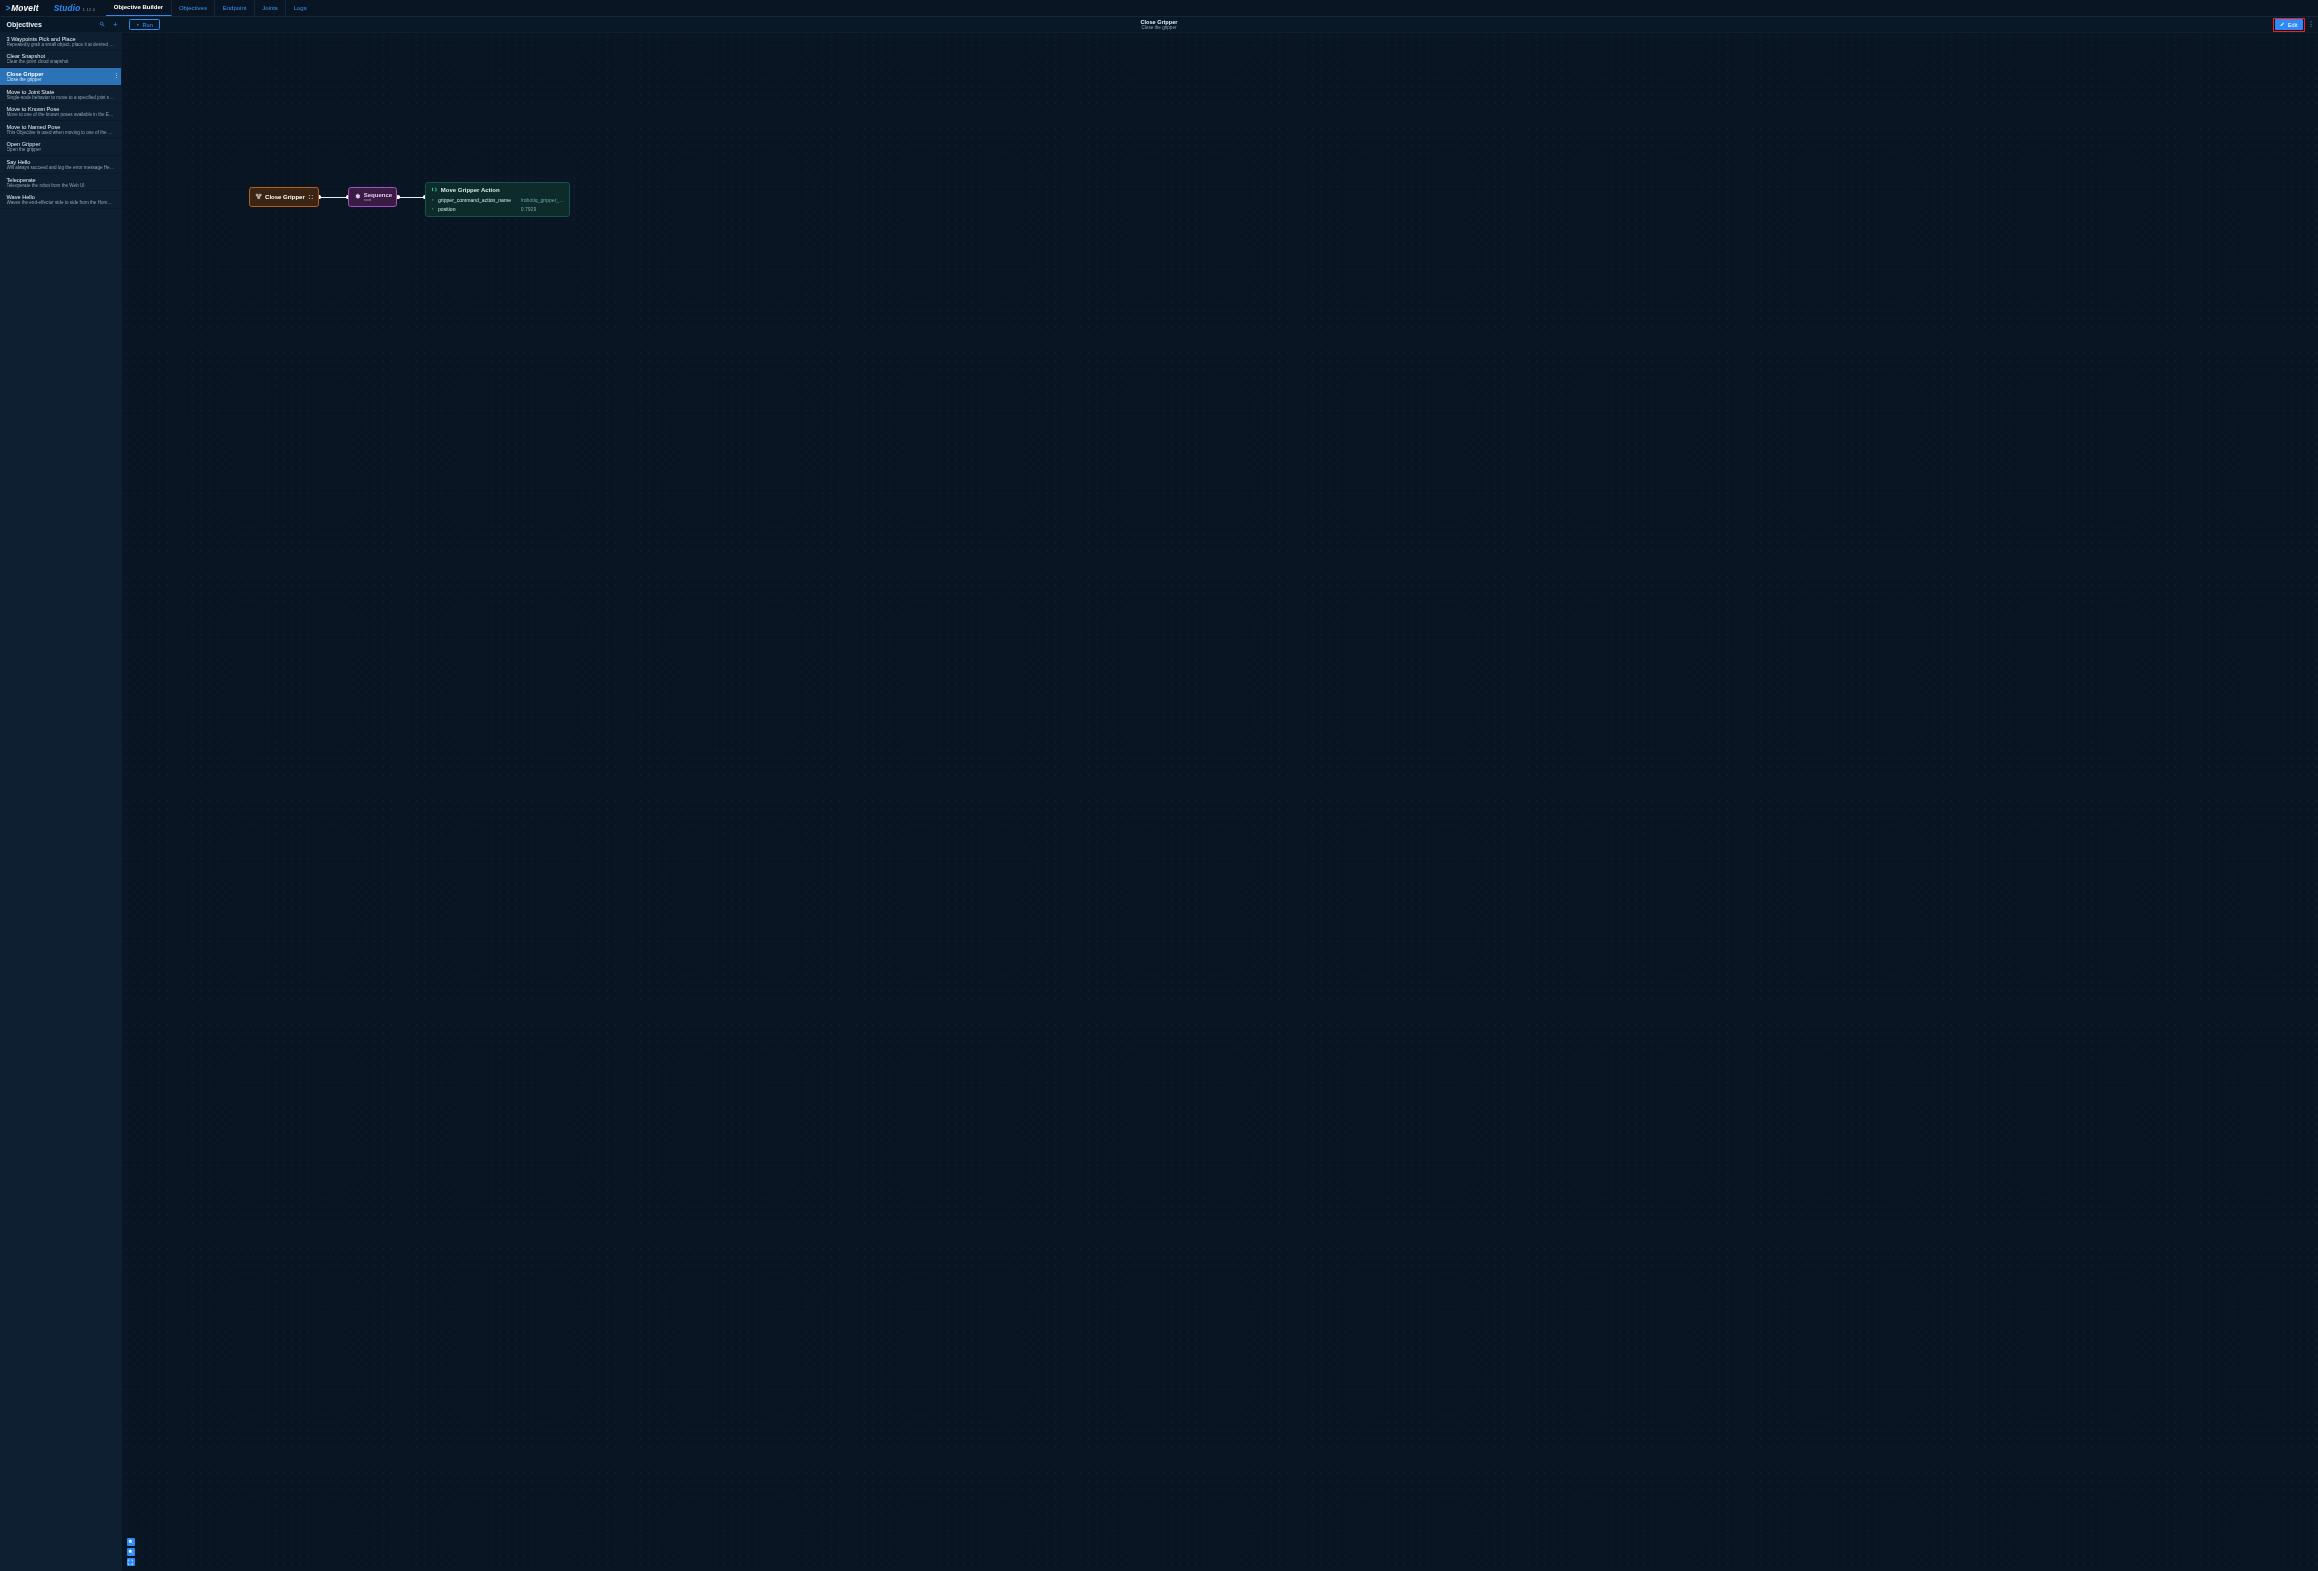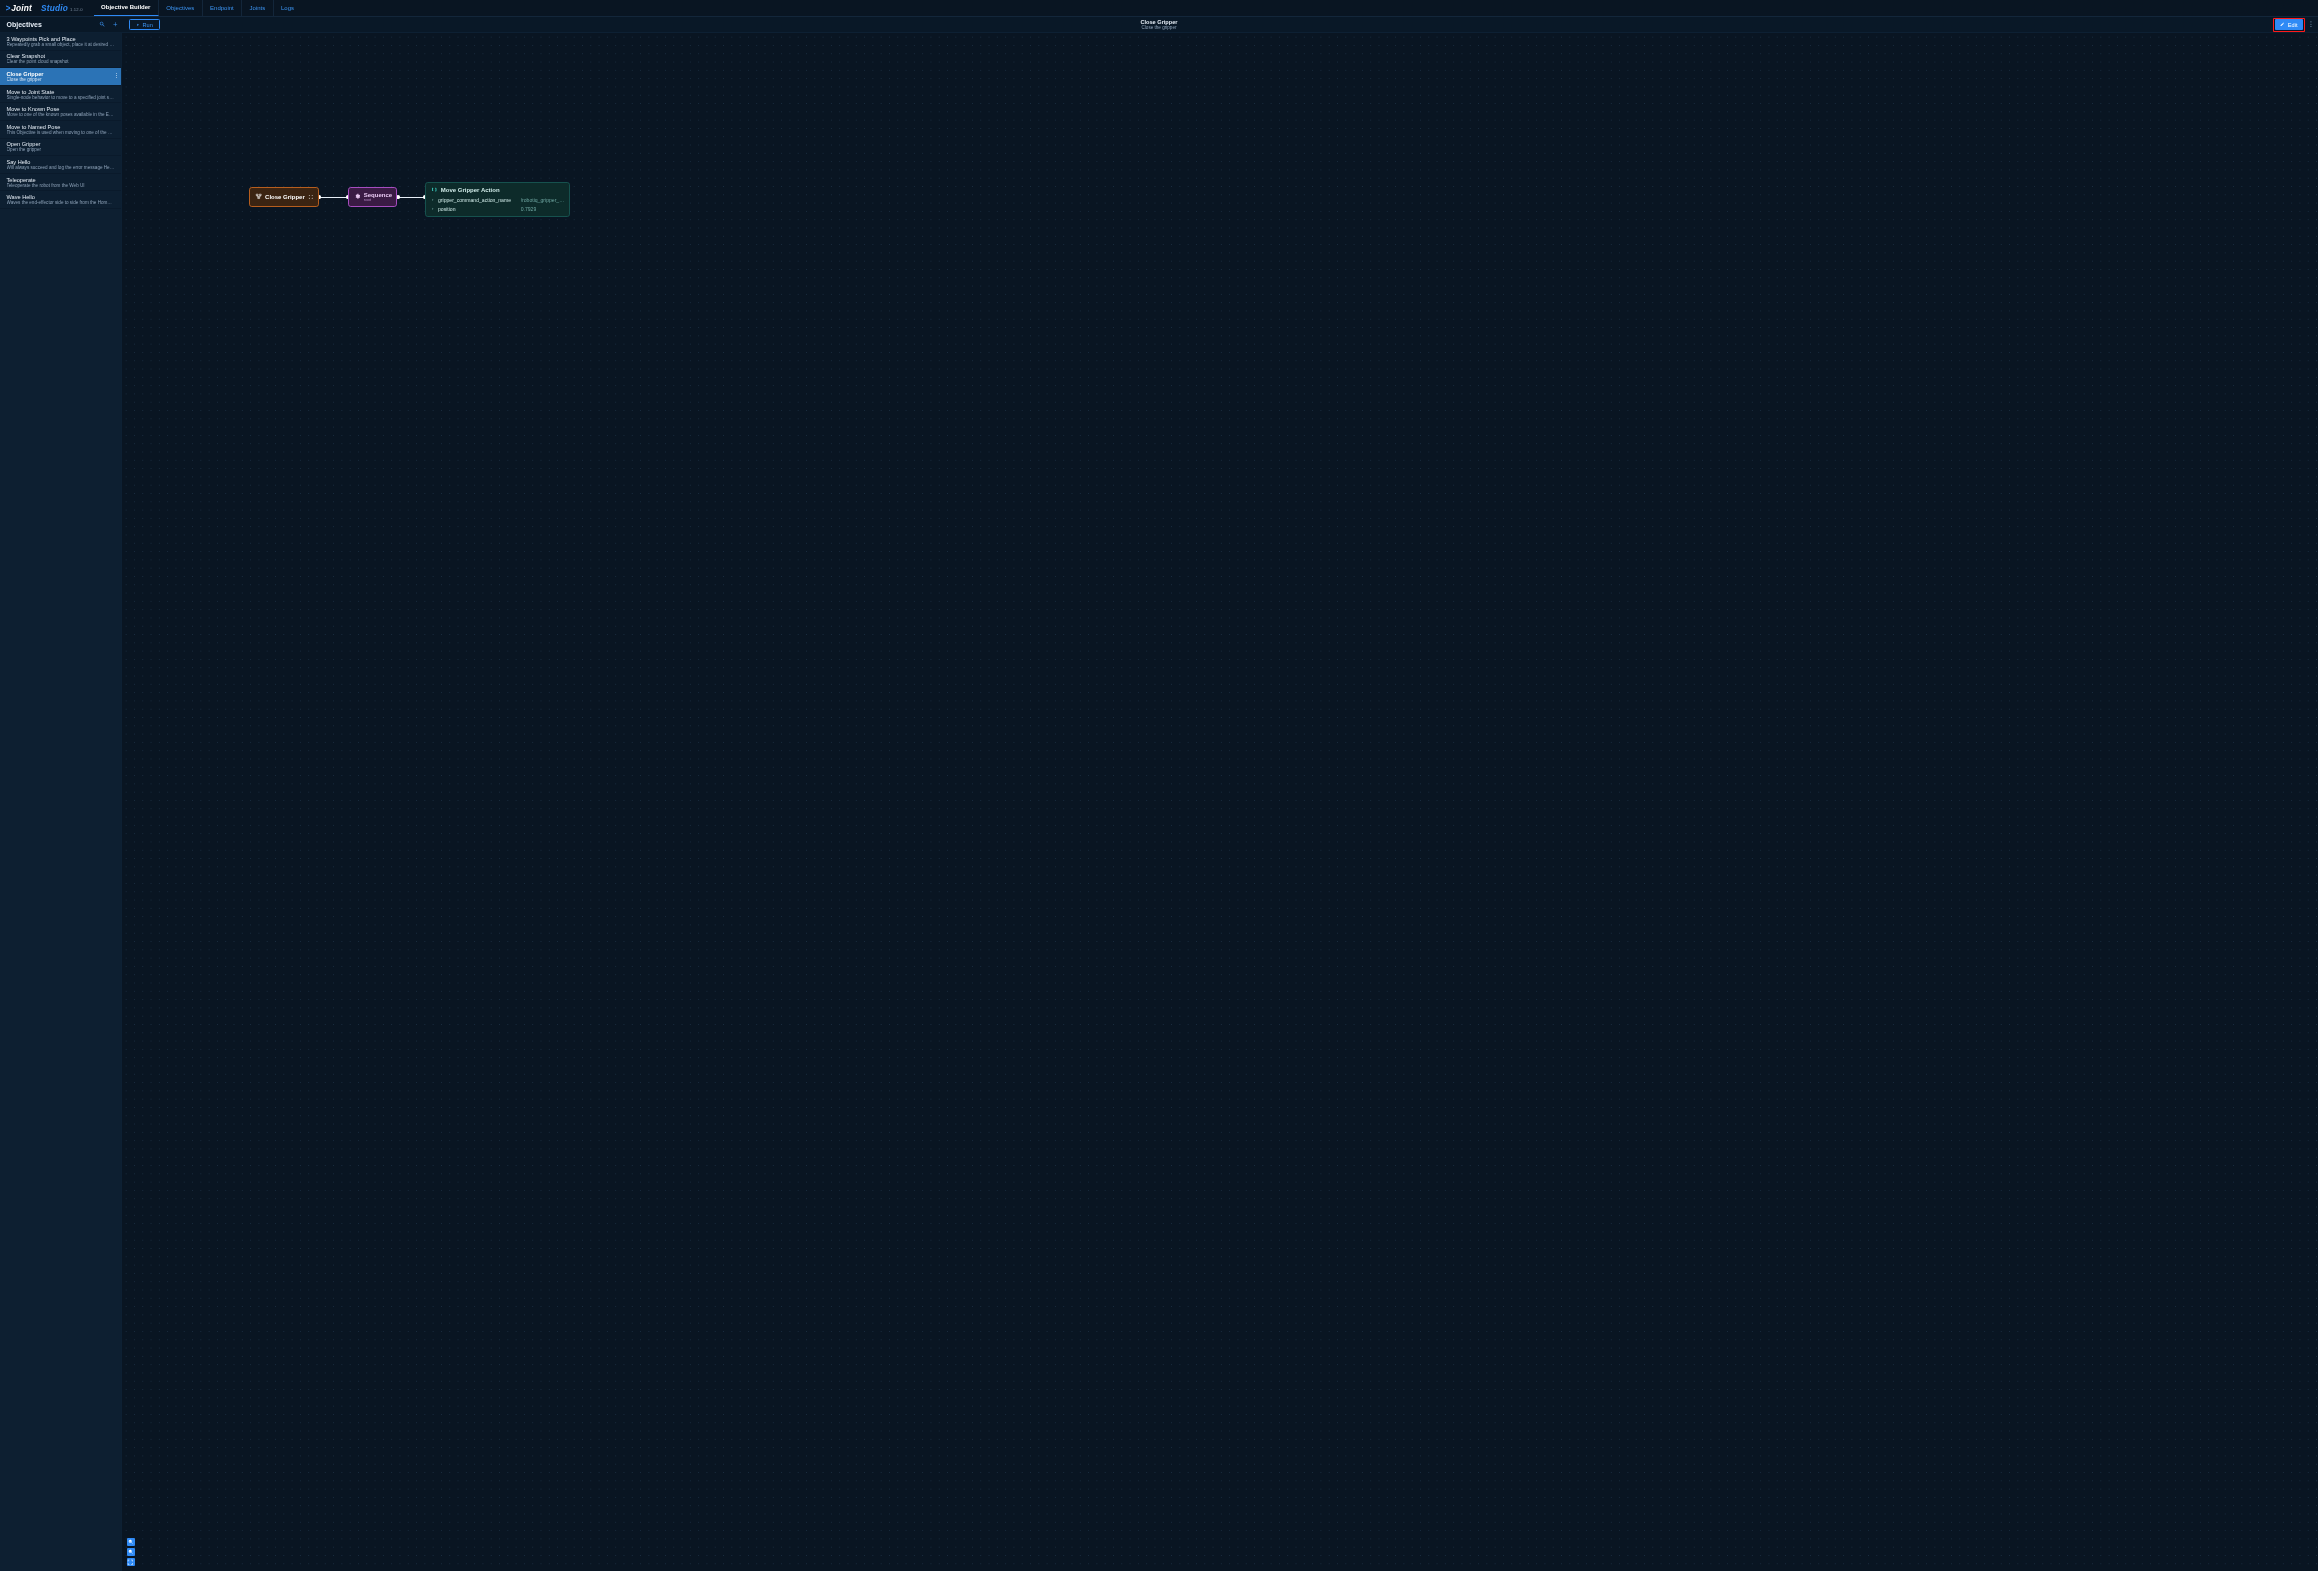--- a/index.html
+++ b/index.html
@@ -24,21 +24,21 @@
   .brand {
     display: flex; align-items: baseline;
     font-weight: 700;
     font-style: italic;
     font-size: 8.3px;
     letter-spacing: 0.2px;
     margin-right: 11px;
   }
   .brand .caret { color:#2f8af5; margin-right:0.5px; }
   .brand .m1 { color:#ffffff; font-style: italic; }
-  .brand .m2 { color:#2f8af5; font-style: italic; margin-left:9px;}
+  .brand .m2 { color:#2f8af5; font-style: italic; margin-left:15px;}
   .brand .ver { color:#7b8ca0; font-size:4.2px; font-style: normal; font-weight: normal; margin-left:1.9px;}
 
   .nav-tabs { display:flex; height:100%; }
   .nav-tab {
     display:flex; align-items:center;
     padding: 0 7.4px;
     font-size: 6px;
     color:#3c95f4;
     cursor:pointer;
     border-right: 0.5px solid #13263a;
@@ -245,21 +245,21 @@
   .node.action .row .key{ color:#cfeae7; font-weight:500; width:79px; flex-shrink:0;}
   .node.action .row .val{ color:#6fa7a2; overflow:hidden; text-overflow:ellipsis; white-space:nowrap;}
 
 </style>
 </head>
 <body>
 
 <div class="topnav">
   <div class="brand">
     <span class="caret">&gt;</span>
-    <span class="m1">Joint</span>
+    <span class="m1">MoveIt</span>
     <span class="m2">Studio</span>
     <span class="ver">1.12.0</span>
   </div>
   <div class="nav-tabs">
     <div class="nav-tab active">Objective Builder</div>
     <div class="nav-tab">Objectives</div>
     <div class="nav-tab">Endpoint</div>
     <div class="nav-tab">Joints</div>
     <div class="nav-tab" style="border-right:none;">Logs</div>
   </div>

